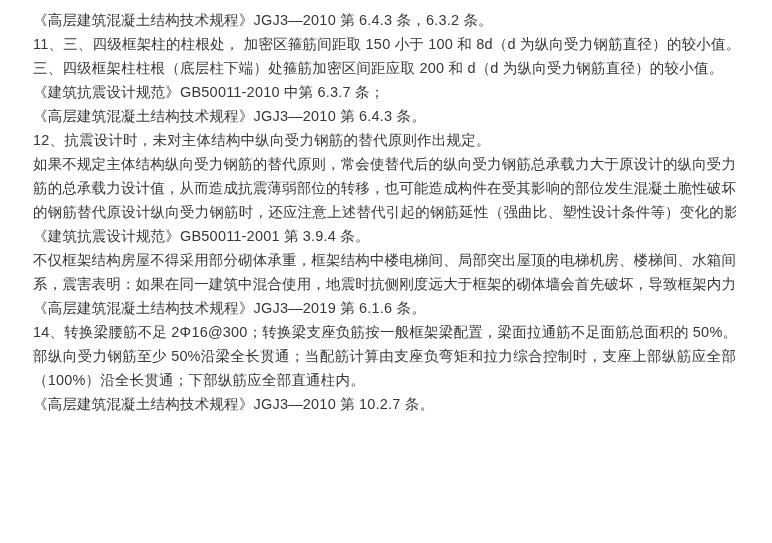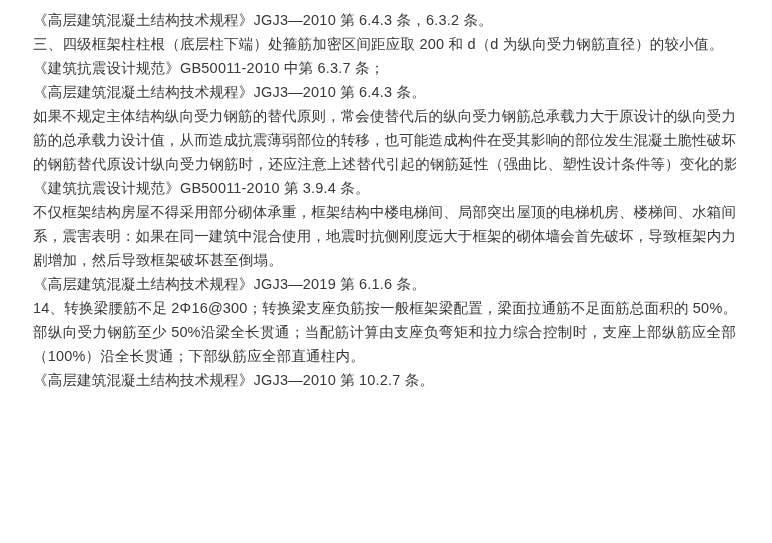--- a/index.html
+++ b/index.html
@@ -35,28 +35,29 @@
     text-align: justify;
     text-align-last: justify;
     letter-spacing: 0;
   }
 </style>
 </head>
 <body>
 
 <div class="doc">
   <div class="line">《高层建筑混凝土结构技术规程》JGJ3—2010 第 6.4.3 条，6.3.2 条。</div>
+  <div class="line">11、三、四级框架柱的柱根处，  加密区箍筋间距取 150 小于 100 和 8d（d 为纵向受力钢筋直径）的较小值。</div>
   <div class="line">三、四级框架柱柱根（底层柱下端）处箍筋加密区间距应取 200 和 d（d 为纵向受力钢筋直径）的较小值。</div>
   <div class="line">《建筑抗震设计规范》GB50011-2010 中第 6.3.7 条；</div>
   <div class="line">《高层建筑混凝土结构技术规程》JGJ3—2010 第 6.4.3 条。</div>
+  <div class="line">12、抗震设计时，未对主体结构中纵向受力钢筋的替代原则作出规定。</div>
   <div class="line fill">如果不规定主体结构纵向受力钢筋的替代原则，常会使替代后的纵向受力钢筋总承载力大于原设计的纵向受力钢</div>
   <div class="line fill">筋的总承载力设计值，从而造成抗震薄弱部位的转移，也可能造成构件在受其影响的部位发生混凝土脆性破坏（混</div>
   <div class="line">的钢筋替代原设计纵向受力钢筋时，还应注意上述替代引起的钢筋延性（强曲比、塑性设计条件等）变化的影响。</div>
-  <div class="line">《建筑抗震设计规范》GB50011-2010 第 3.9.4 条。</div>
+  <div class="line">《建筑抗震设计规范》GB50011-2001 第 3.9.4 条。</div>
   <div class="line fill">不仅框架结构房屋不得采用部分砌体承重，框架结构中楼电梯间、局部突出屋顶的电梯机房、楼梯间、水箱间等，</div>
   <div class="line fill">系，震害表明：如果在同一建筑中混合使用，地震时抗侧刚度远大于框架的砌体墙会首先破坏，导致框架内力急</div>
-  <div class="line">剧增加，然后导致框架破坏甚至倒塌。</div>
   <div class="line">《高层建筑混凝土结构技术规程》JGJ3—2019 第 6.1.6 条。</div>
   <div class="line">14、转换梁腰筋不足 2Φ16@300；转换梁支座负筋按一般框架梁配置，梁面拉通筋不足面筋总面积的 50%。</div>
   <div class="line fill">部纵向受力钢筋至少 50%沿梁全长贯通；当配筋计算由支座负弯矩和拉力综合控制时，支座上部纵筋应全部</div>
   <div class="line">（100%）沿全长贯通；下部纵筋应全部直通柱内。</div>
   <div class="line">《高层建筑混凝土结构技术规程》JGJ3—2010 第 10.2.7 条。</div>
 </div>
 
 </body></html>

